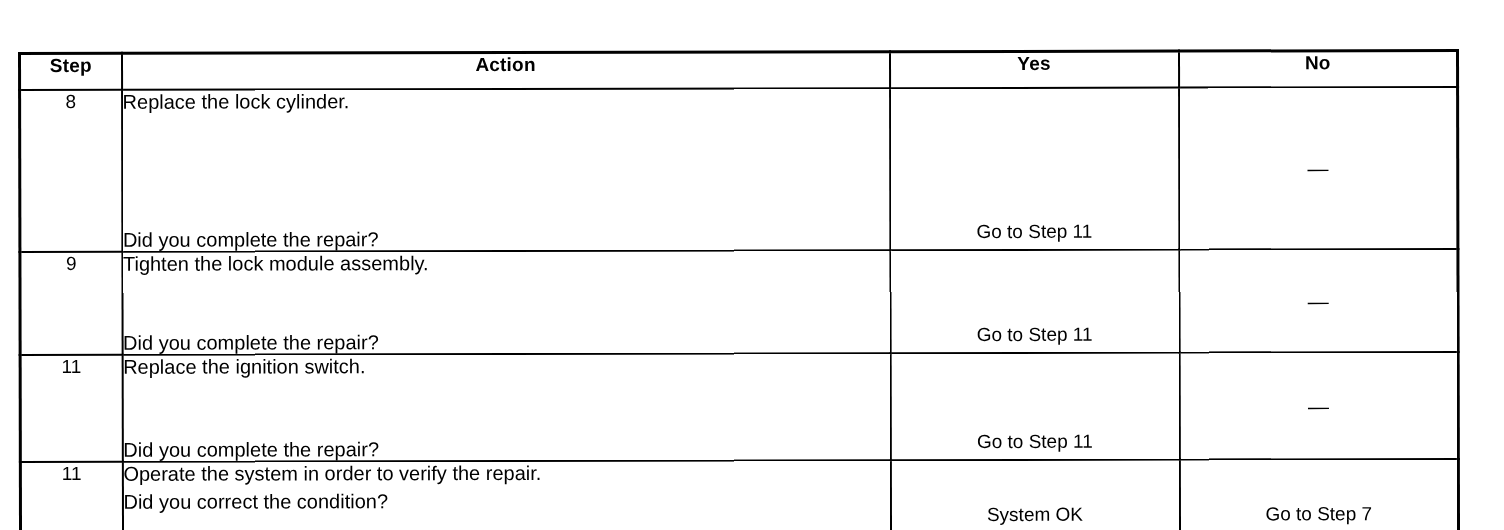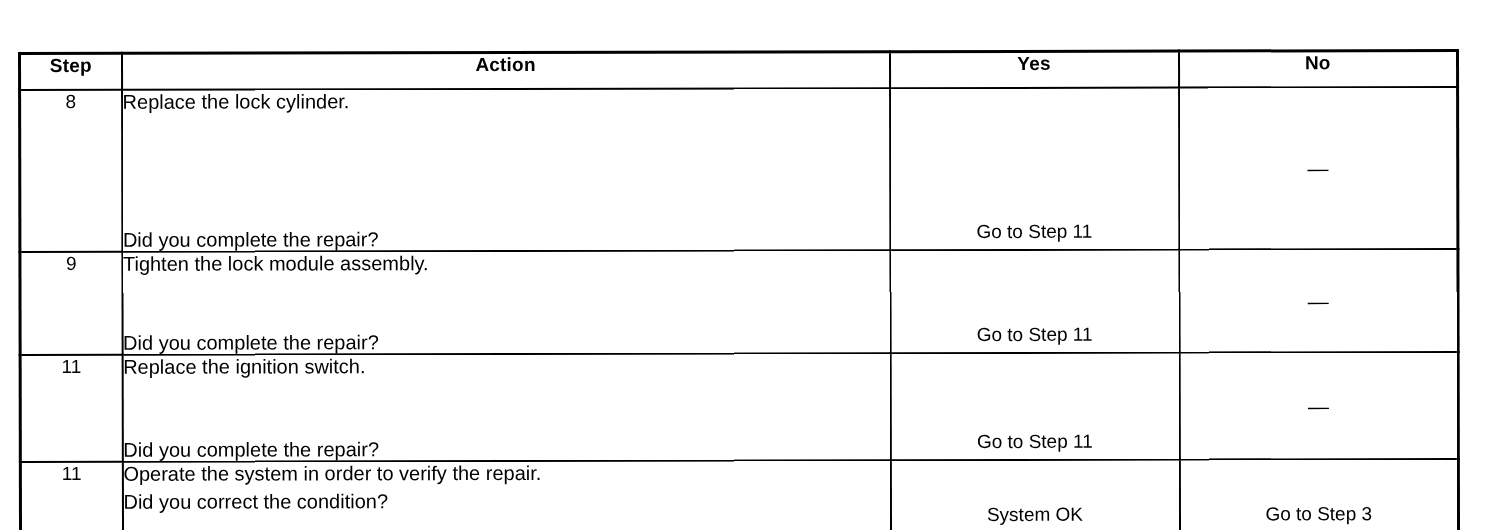--- a/index.html
+++ b/index.html
@@ -217,21 +217,21 @@
           <td class="cell-action">
             <span class="action-stack">
               <span class="action-lead">Operate the system in order to verify the repair.</span>
               <span class="action-question">Did you correct the condition?</span>
             </span>
           </td>
           <td class="cell-yes">
             <span class="ans"><span>System OK</span><span class="ital"></span></span>
           </td>
           <td class="cell-no">
-            <span class="ans"><span>Go to </span><span class="ital">Step 3</span></span>
+            <span class="ans"><span>Go to </span><span class="ital">Step 7</span></span>
           </td>
         </tr>
 
       </tbody>
     </table>
 
   </div>
 </div>
 
 </body></html>

